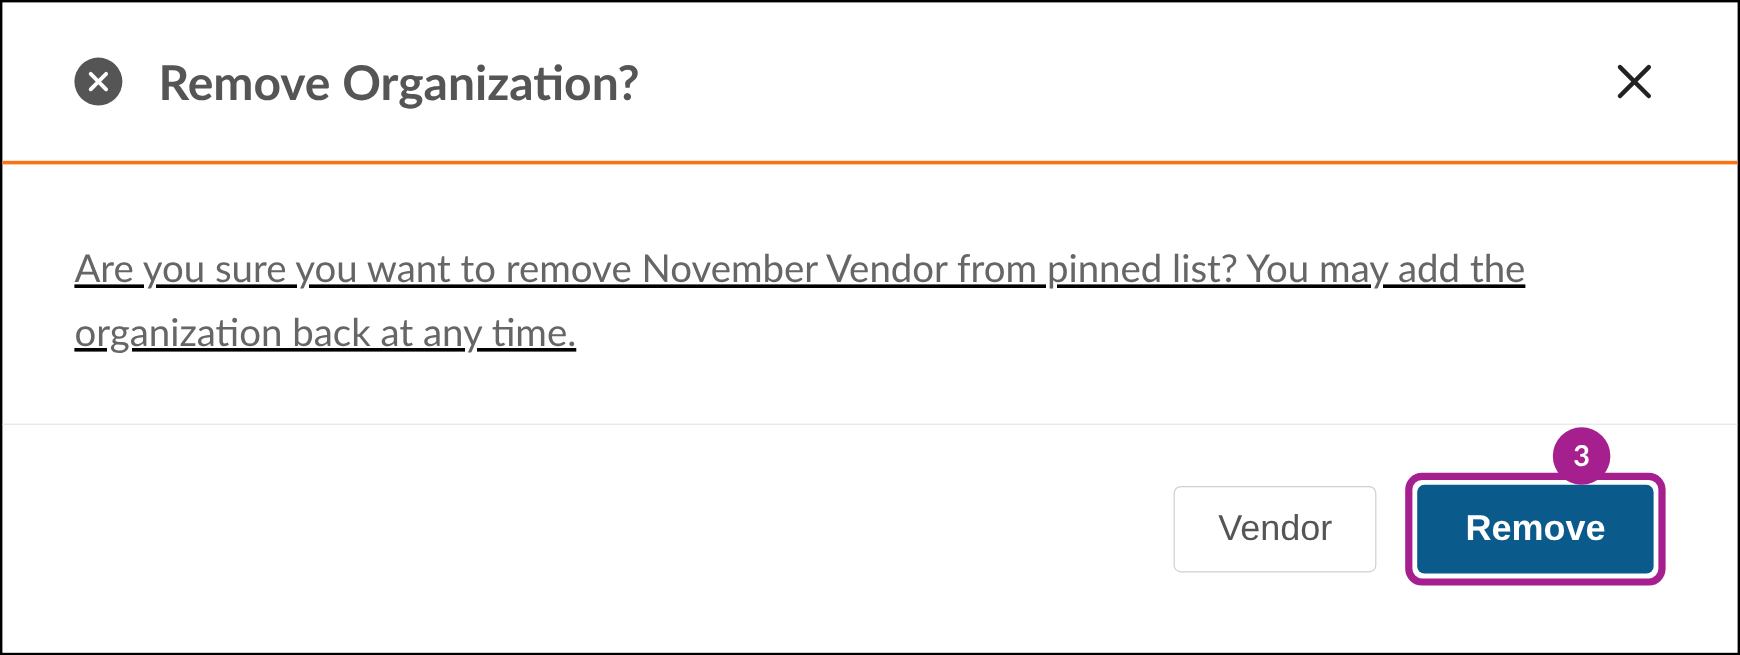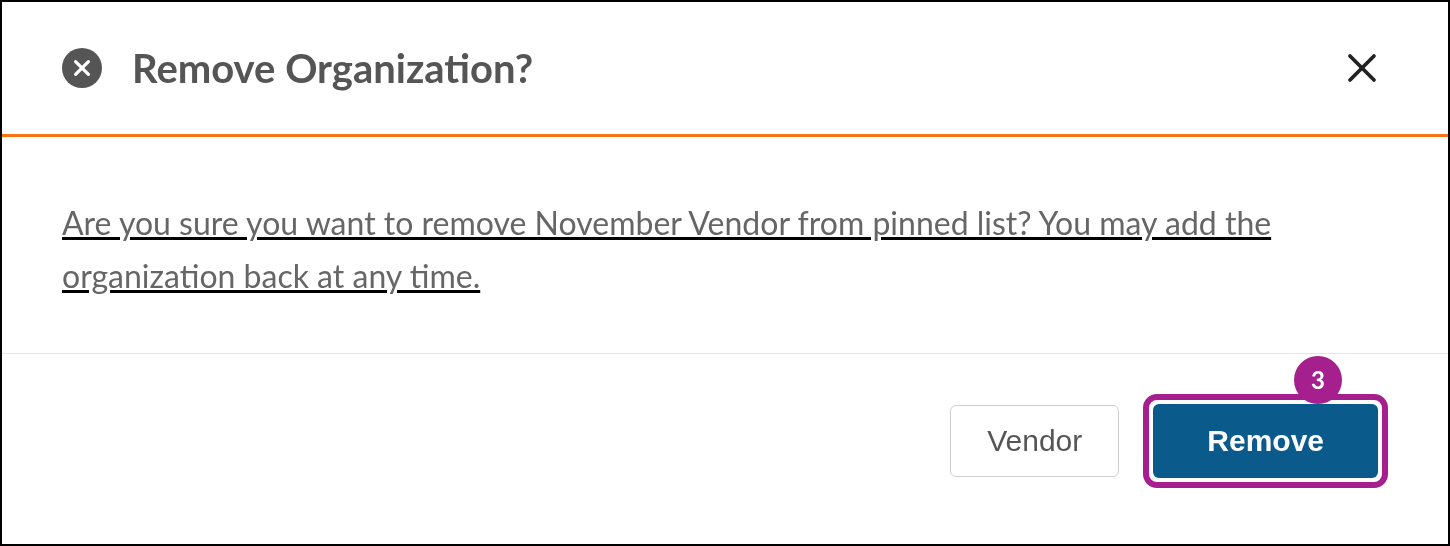--- a/index.html
+++ b/index.html
@@ -93,21 +93,21 @@
       border: 6px solid #a61f8e;
       border-radius: 14px;
       padding: 4px;
     }
     .remove-button {
       background: #0b5a8c;
       border: none;
       color: #fff;
       font-size: 30px;
       font-weight: 700;
-      padding: 20px 54px;
+      padding: 20px 40px;
       border-radius: 6px;
       cursor: pointer;
     }
     .step-badge {
       position: absolute;
       top: -44px;
       right: 40px;
       width: 48px;
       height: 48px;
       background: #a61f8e;

